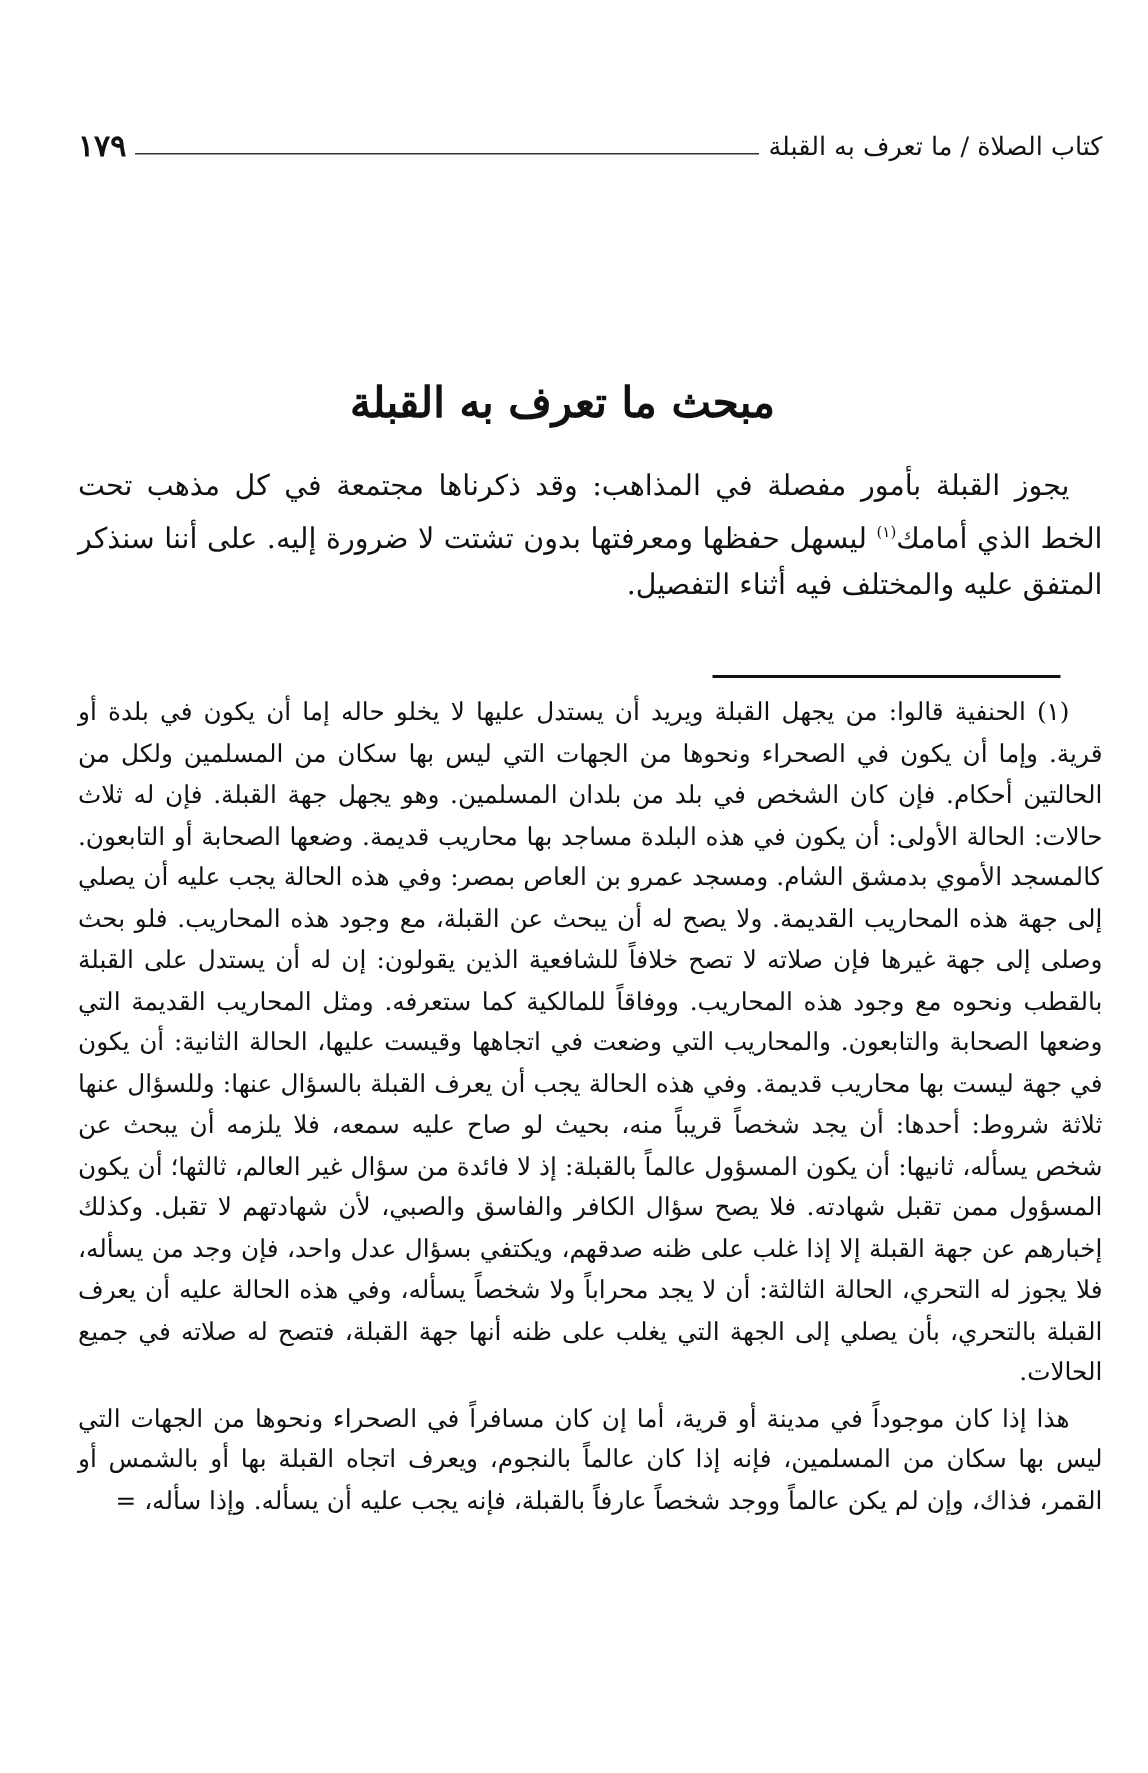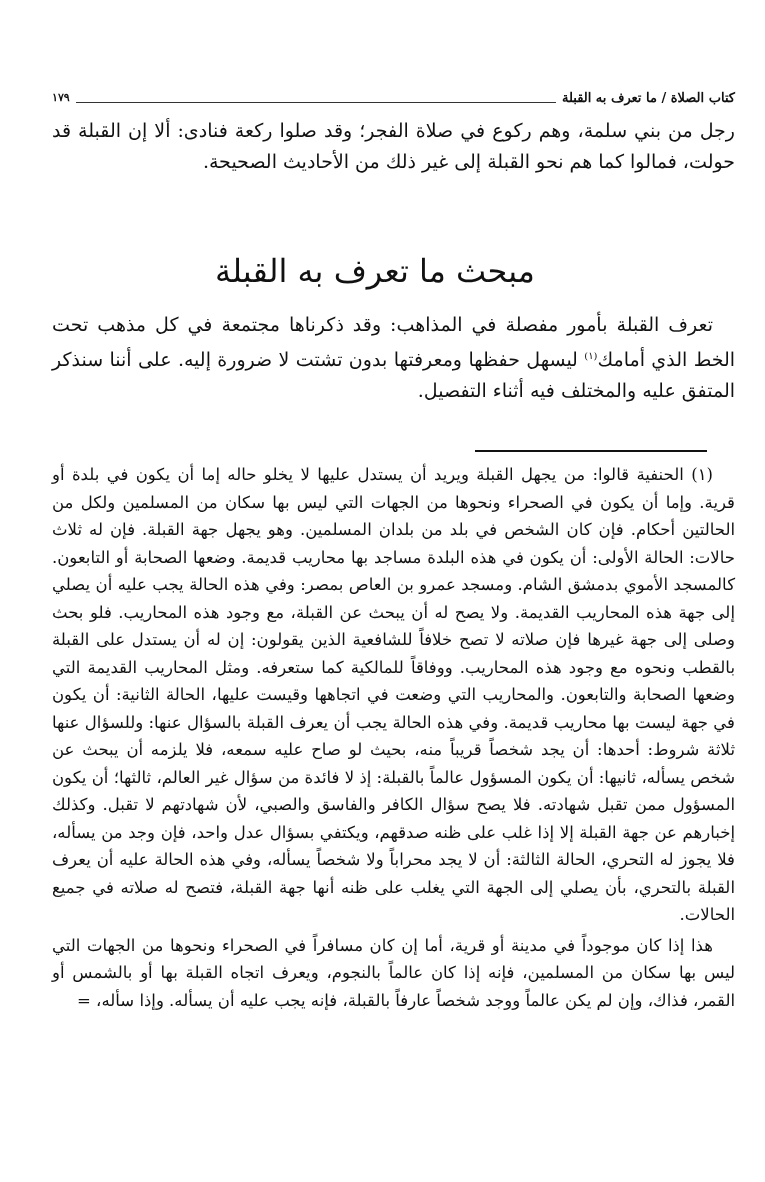--- a/index.html
+++ b/index.html
@@ -1,54 +1,53 @@
 <!DOCTYPE html>
 <html><head>
 <meta charset="utf-8">
 <style>
   html, body { margin:0; padding:0; background:#ffffff; }
   body { width:765px; height:1182px; position:relative; overflow:hidden;
          font-family: "DejaVu Serif", "Liberation Serif", serif; color:#111; }
   .page { position:absolute; left:0; top:0; width:765px; height:1182px; background:#fff; }
   .header { position:absolute; top:85px; left:52px; width:683px; height:24px;
             direction:rtl; display:flex; align-items:center; }
-  .header .title { font-weight:bold; font-size:13px; white-space:nowrap; }
+  .header .title { font-weight:normal; font-size:17px; white-space:nowrap; }
   .header .rule { flex:1; border-bottom:1px solid #333; margin:0 6px; height:10px; }
-  .header .pageno { font-weight:bold; font-size:11px; white-space:nowrap; }
+  .header .pageno { font-weight:bold; font-size:20px; white-space:nowrap; }
   .body { position:absolute; left:52px; width:683px; direction:rtl; text-align:justify;
           text-align-last:right; }
   .p { font-size:19px; line-height:31px; margin:0; }
   .p.indent { text-indent:22px; }
   .heading { position:absolute; top:252px; left:0; width:750px; text-align:center;
-             direction:rtl; font-weight:normal; font-size:32px; }
+             direction:rtl; font-weight:bold; font-size:28px; }
   .sep { position:absolute; top:450px; left:475px; width:232px; border-top:2px solid #111; }
   .fn { font-size:16.5px; line-height:27.5px; margin:0; }
   .fn.indent { text-indent:22px; }
   .bold { font-weight:normal; }
   sup { font-size:10px; }
 </style>
 </head>
 <body>
 
 <div class="page">
 
   <div class="header">
     <span class="title">كتاب الصلاة / ما تعرف به القبلة</span>
     <span class="rule"></span>
     <span class="pageno">١٧٩</span>
   </div>
 
   <div class="body" style="top:115px;">
-    <p class="p">رجل من بني سلمة، وهم ركوع في صلاة الفجر؛ وقد صلوا ركعة فنادى: ألا إن القبلة قد حولت، فمالوا كما هم نحو القبلة إلى غير ذلك من الأحاديث الصحيحة.</p>
   </div>
 
   <div class="heading">مبحث ما تعرف به القبلة</div>
 
   <div class="body" style="top:309px;">
-    <p class="p indent"><span>تعرف القبلة بأمور مفصلة في المذاهب: وقد ذكرناها مجتمعة في كل مذهب تحت الخط الذي أمامك</span><sup>(١)</sup><span> ليسهل حفظها ومعرفتها بدون تشتت لا ضرورة إليه. على أننا سنذكر المتفق عليه والمختلف فيه أثناء التفصيل.</span></p>
+    <p class="p indent"><span>يجوز القبلة بأمور مفصلة في المذاهب: وقد ذكرناها مجتمعة في كل مذهب تحت الخط الذي أمامك</span><sup>(١)</sup><span> ليسهل حفظها ومعرفتها بدون تشتت لا ضرورة إليه. على أننا سنذكر المتفق عليه والمختلف فيه أثناء التفصيل.</span></p>
   </div>
 
   <div class="sep"></div>
 
   <div class="body" style="top:461px;">
     <p class="fn indent"><span>(١)</span> <span class="bold">الحنفية</span><span> قالوا: من يجهل القبلة ويريد أن يستدل عليها لا يخلو حاله إما أن يكون في بلدة أو قرية. وإما أن يكون في الصحراء ونحوها من الجهات التي ليس بها سكان من المسلمين ولكل من الحالتين أحكام. فإن كان الشخص في بلد من بلدان المسلمين. وهو يجهل جهة القبلة. فإن له ثلاث حالات: الحالة الأولى: أن يكون في هذه البلدة مساجد بها محاريب قديمة. وضعها الصحابة أو التابعون. كالمسجد الأموي بدمشق الشام. ومسجد عمرو بن العاص بمصر: وفي هذه الحالة يجب عليه أن يصلي إلى جهة هذه المحاريب القديمة. ولا يصح له أن يبحث عن القبلة، مع وجود هذه المحاريب. فلو بحث وصلى إلى جهة غيرها فإن صلاته لا تصح خلافاً للشافعية الذين يقولون: إن له أن يستدل على القبلة بالقطب ونحوه مع وجود هذه المحاريب. ووفاقاً للمالكية كما ستعرفه. ومثل المحاريب القديمة التي وضعها الصحابة والتابعون. والمحاريب التي وضعت في اتجاهها وقيست عليها، الحالة الثانية: أن يكون في جهة ليست بها محاريب قديمة. وفي هذه الحالة يجب أن يعرف القبلة بالسؤال عنها: وللسؤال عنها ثلاثة شروط: أحدها: أن يجد شخصاً قريباً منه، بحيث لو صاح عليه سمعه، فلا يلزمه أن يبحث عن شخص يسأله، ثانيها: أن يكون المسؤول عالماً بالقبلة: إذ لا فائدة من سؤال غير العالم، ثالثها؛ أن يكون المسؤول ممن تقبل شهادته. فلا يصح سؤال الكافر والفاسق والصبي، لأن شهادتهم لا تقبل. وكذلك إخبارهم عن جهة القبلة إلا إذا غلب على ظنه صدقهم، ويكتفي بسؤال عدل واحد، فإن وجد من يسأله، فلا يجوز له التحري، الحالة الثالثة: أن لا يجد محراباً ولا شخصاً يسأله، وفي هذه الحالة عليه أن يعرف القبلة بالتحري، بأن يصلي إلى الجهة التي يغلب على ظنه أنها جهة القبلة، فتصح له صلاته في جميع الحالات.</span></p>
     <p class="fn indent" style="margin-top:3px;">هذا إذا كان موجوداً في مدينة أو قرية، أما إن كان مسافراً في الصحراء ونحوها من الجهات التي ليس بها سكان من المسلمين، فإنه إذا كان عالماً بالنجوم، ويعرف اتجاه القبلة بها أو بالشمس أو القمر، فذاك، وإن لم يكن عالماً ووجد شخصاً عارفاً بالقبلة، فإنه يجب عليه أن يسأله. وإذا سأله، =</p>
   </div>
 
 </div>

